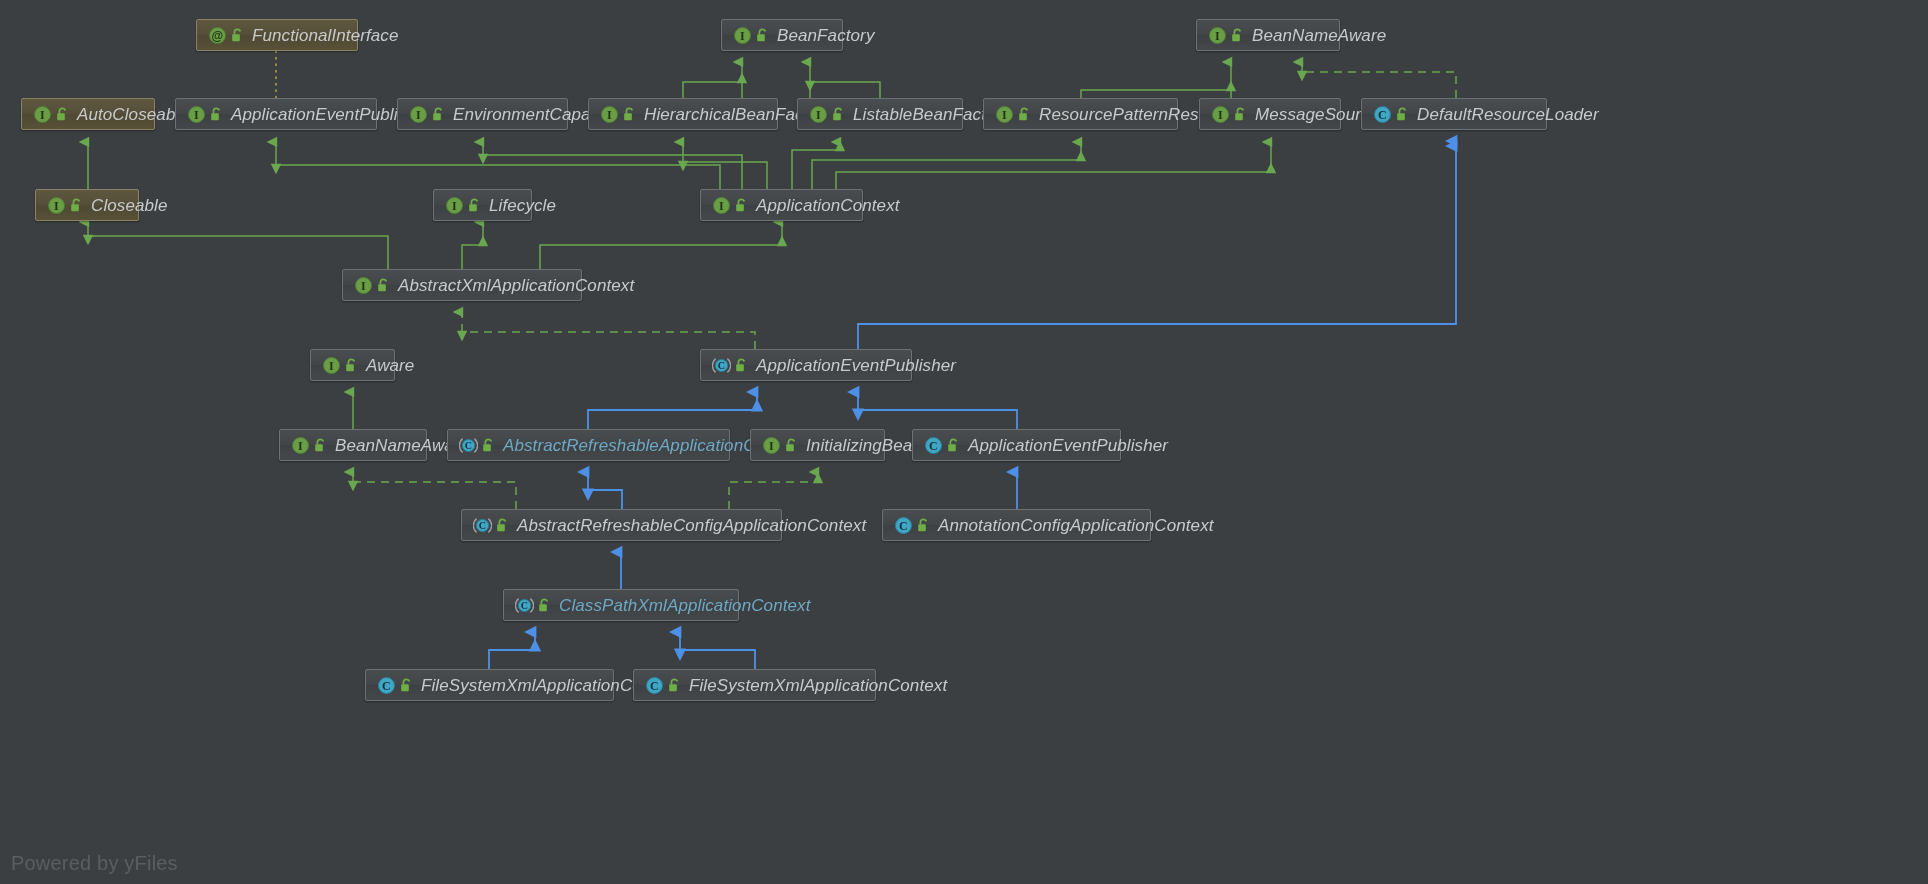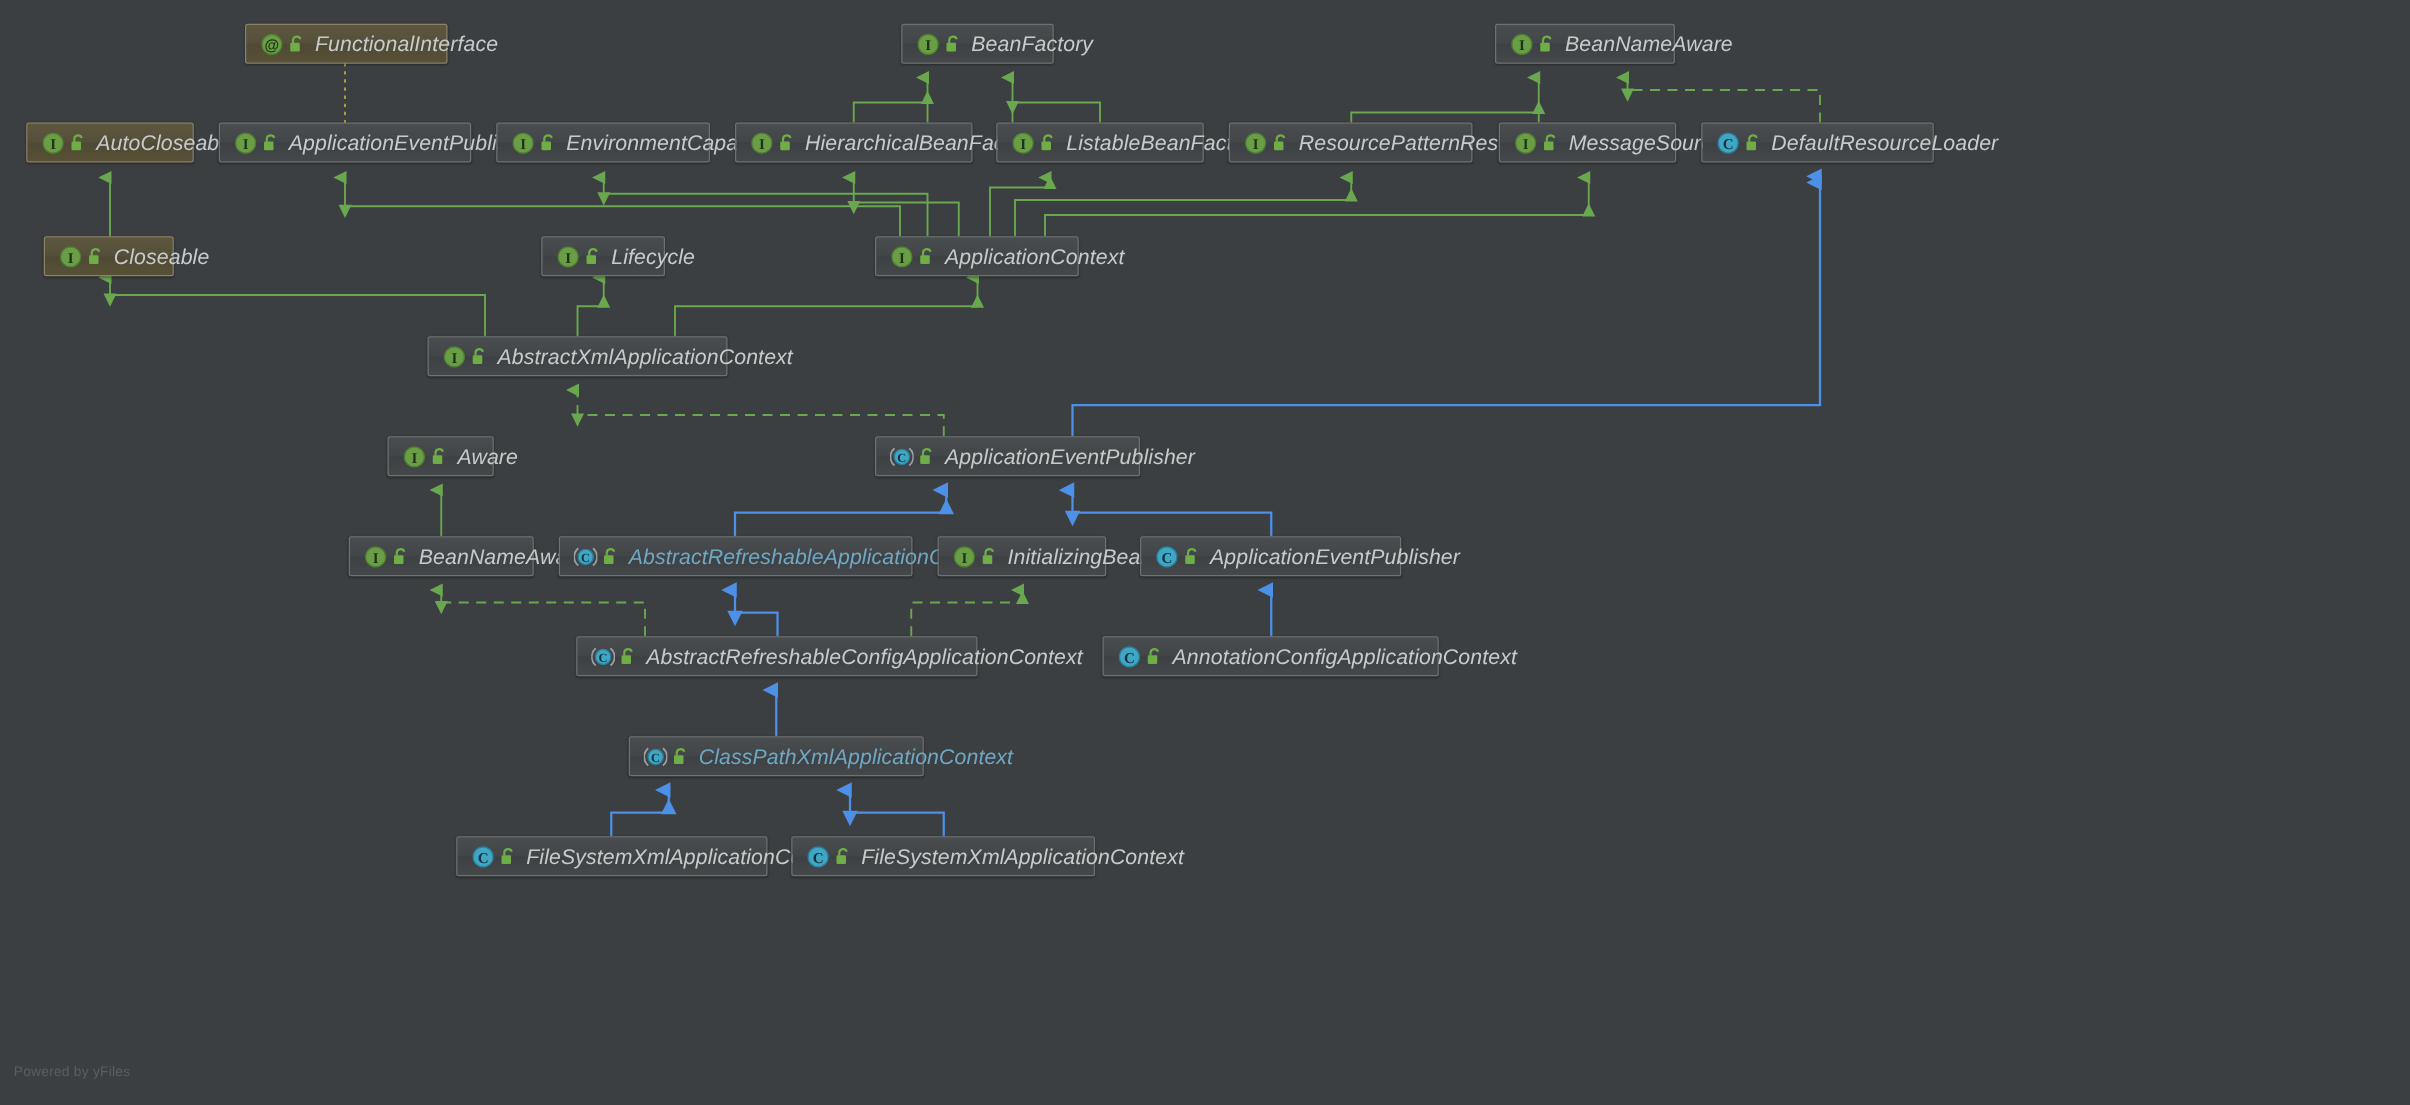--- a/index.html
+++ b/index.html
@@ -59,21 +59,21 @@
     height: 17px;
     margin-right: 7px;
   }
   .node .lock svg { display: block; }
   .node .label { line-height: 1; font-style: italic; }
   .node.txt-blue .label { color: #6fa8c4; }
   .watermark {
     position: absolute;
     left: 11px;
     top: 852px;
-    font-size: 11px;
+    font-size: 20px;
     color: #5b5e60;
     letter-spacing: 0.2px;
   }
 </style>
 </head>
 <body>
 
 <div id="diagram">
 
   <svg id="edge-layer" width="1928" height="884" viewBox="0 0 1928 884">

